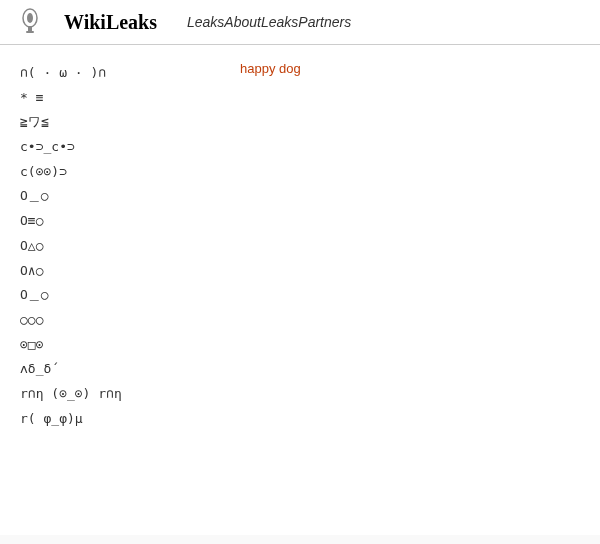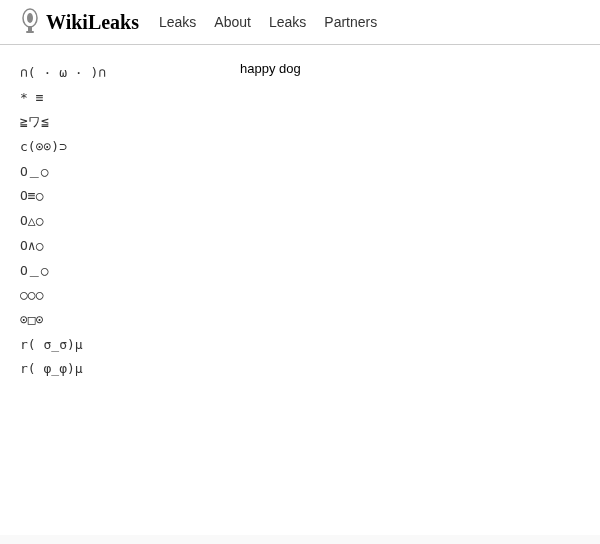--- a/index.html
+++ b/index.html
@@ -17,35 +17,36 @@
       background: #fff;
       border-bottom: 1px solid #ccc;
       padding: 8px 16px;
       display: flex;
       align-items: center;
       gap: 20px;
     }
     .logo-area {
       display: flex;
       align-items: center;
-      gap: 2px;
+      gap: 20px;
     }
     .logo-icon {
       width: 28px;
       height: 28px;
     }
     .logo-text {
       font-size: 20px;
       font-weight: bold;
       color: #000;
       font-family: Georgia, serif;
     }
     nav {
       display: flex;
-      gap: 18px;
+      margin-left: 10px;
+      font-style: italic;
     }
     nav a {
       text-decoration: none;
       color: #333;
       font-size: 14px;
       font-family: Arial, sans-serif;
     }
     main {
       padding: 16px 20px;
       background: #fff;
@@ -64,21 +65,21 @@
     }
     .kaomoji-line {
       font-family: 'MS Gothic', 'Meiryo', monospace, sans-serif;
       font-size: 13px;
       line-height: 1.9;
       color: #333;
       white-space: pre;
     }
     .happy-dog-label {
       font-size: 13px;
-      color: #000000;
+      color: #c2410c;
       font-family: Arial, sans-serif;
       margin-bottom: 4px;
     }
   </style>
 </head>
 <body>
 
 <header>
   <div class="logo-area">
     <svg class="logo-icon" viewBox="0 0 28 28" xmlns="http://www.w3.org/2000/svg">
@@ -97,29 +98,31 @@
   </nav>
 </header>
 
 <main>
   <div class="content-area">
     <div class="left-column">
       <div id="kaomoji-container">
           <div class="kaomoji-line">∩( · ω · )∩</div>
           <div class="kaomoji-line">* ≡</div>
           <div class="kaomoji-line">≧ワ≦</div>
+          <div class="kaomoji-line">c•⊃_c•⊃</div>
           <div class="kaomoji-line">c(⊙⊙)⊃</div>
           <div class="kaomoji-line">O＿○</div>
           <div class="kaomoji-line">O≡○</div>
           <div class="kaomoji-line">O△○</div>
           <div class="kaomoji-line">O∧○</div>
           <div class="kaomoji-line">O＿○</div>
           <div class="kaomoji-line">○○○</div>
           <div class="kaomoji-line">⊙□⊙</div>
-          <div class="kaomoji-line">r( σ_σ)μ</div>
+          <div class="kaomoji-line">ʌδ_δ´</div>
+          <div class="kaomoji-line">r∩η (⊙_⊙) r∩η</div>
           <div class="kaomoji-line">r( φ_φ)μ</div>
         </div>
     </div>
     <div class="right-column">
       <div class="happy-dog-label">happy dog</div>
     </div>
   </div>
 </main>
 
 </body></html>

